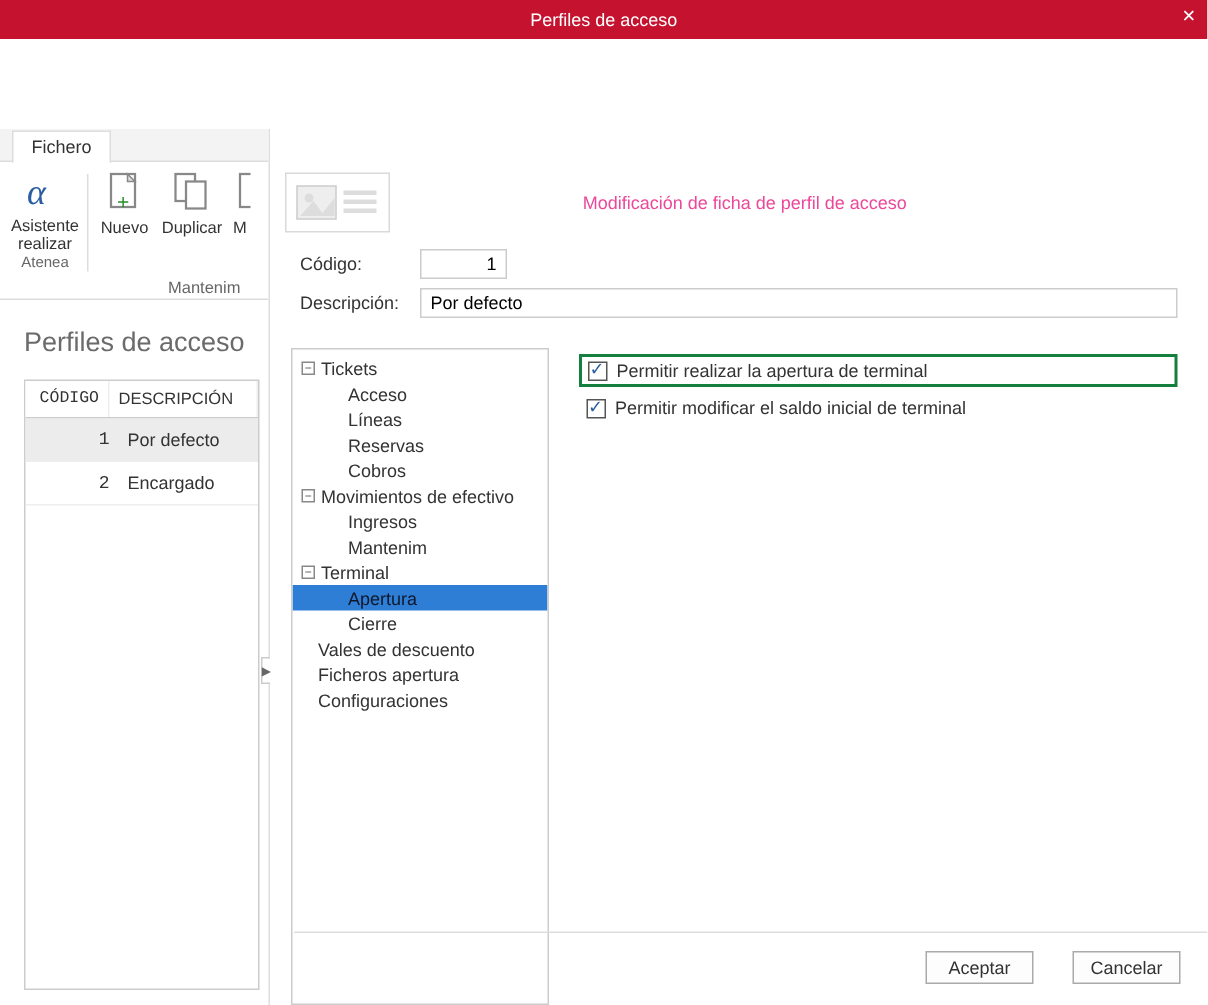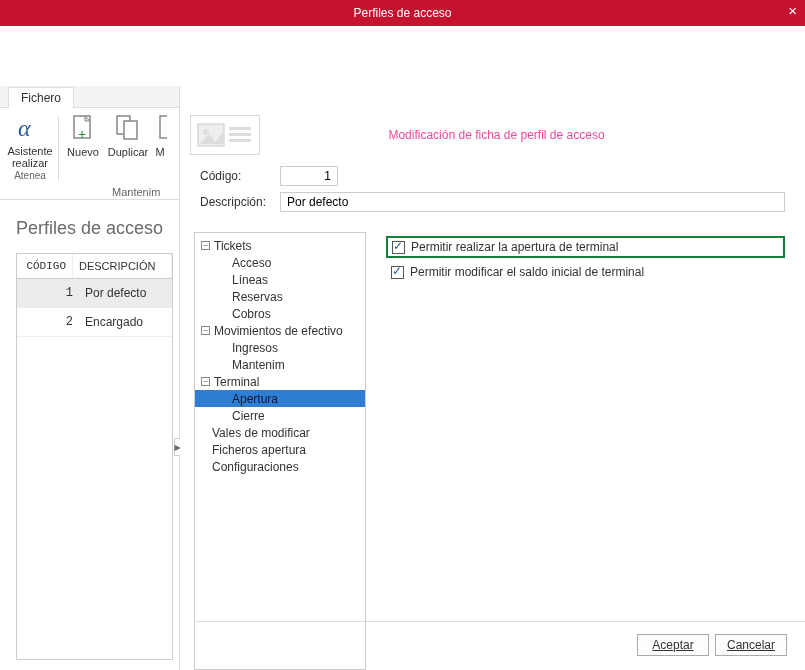--- a/index.html
+++ b/index.html
@@ -271,22 +271,21 @@
     top: -3px;
     left: 0;
     font-size: 12px;
     color: #2b5ea0;
   }
   .dlg-footer {
     position: absolute;
     right: 18px;
     bottom: 14px;
     display: flex;
-    gap: 6px;
-    text-decoration: underline;
+    gap: 26px;
   }
   .dlg-footer .btn {
     min-width: 72px;
     height: 22px;
     border: 1px solid #aaa;
     background: #fdfdfd;
     font-size: 12px;
     display: flex;
     align-items: center;
     justify-content: center;
@@ -468,21 +467,21 @@
             </li>
             <li>
               <div class="tree-item level2">
                 <span class="spacer"></span>
                 <span>Cierre</span>
               </div>
             </li>
             <li>
               <div class="tree-item">
                 <span class="spacer"></span>
-                <span>Vales de modificar</span>
+                <span>Vales de descuento</span>
               </div>
             </li>
             <li>
               <div class="tree-item">
                 <span class="spacer"></span>
                 <span>Ficheros apertura</span>
               </div>
             </li>
             <li>
               <div class="tree-item">

